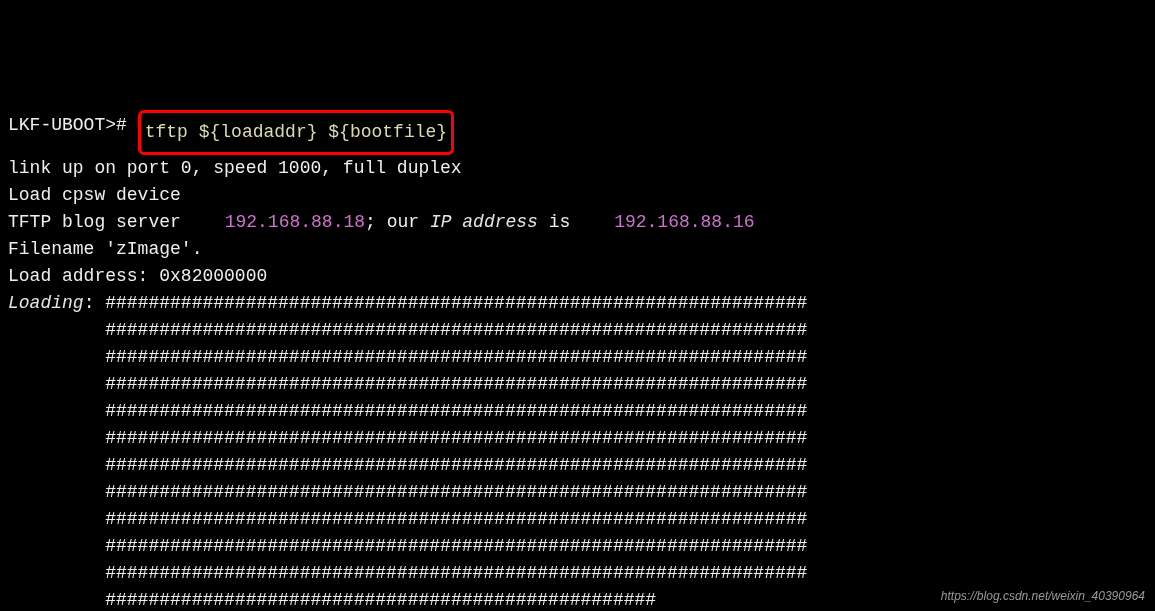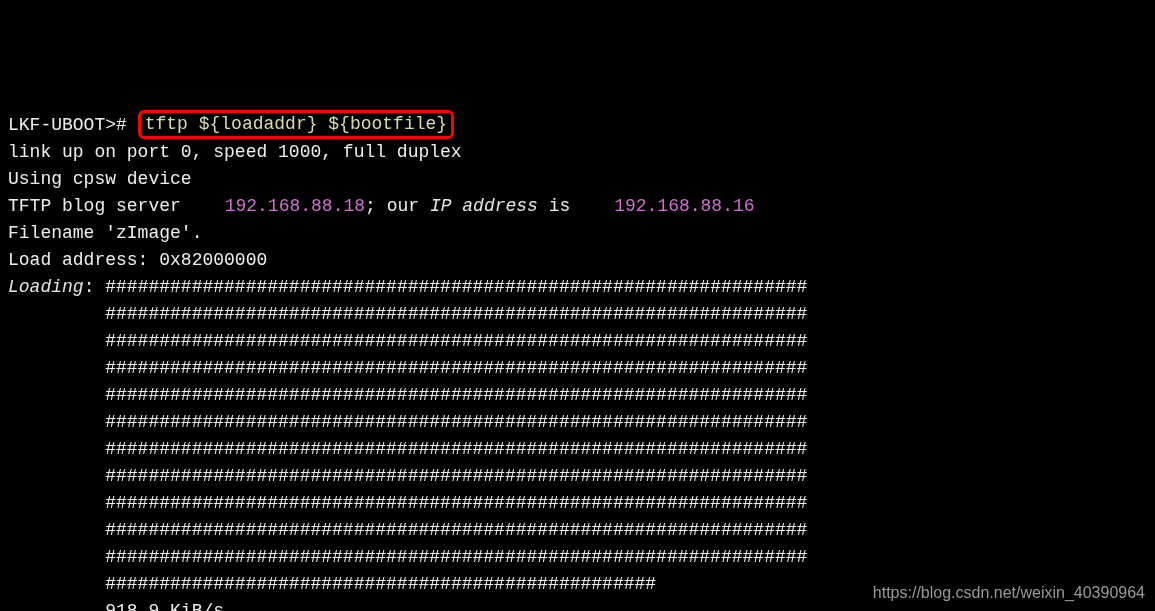--- a/index.html
+++ b/index.html
@@ -18,45 +18,46 @@
       box-sizing: border-box;
     }
     .prompt { color: #eeeeee; margin-top: 12px; }
     .cyan { color: #e5e5e5; font-style: italic; }
     .magenta { color: #d070d0; margin-left: 33px; }
     .white { color: #eeeeee; font-family: Liberation Mono, monospace; }
     .cmd-part1 { color: #dcdcaa; }
     .highlight-box {
       border: 3px solid #ff0000;
       border-radius: 6px;
-      padding: 0 4px;
+      padding: 8px 4px;
       display: inline-block;
       box-sizing: border-box;
       line-height: 1.25;
       margin-top: -2px;
       vertical-align: top;
     }
     .watermark {
       position: absolute;
       bottom: 6px;
       right: 10px;
       font-family: Arial, sans-serif;
-      font-size: 16px;
+      font-size: 12px;
       color: #999999;
       white-space: normal;
+      font-style: italic;
     }
   </style>
 </head>
 <body>
 
 
 
 <div><span class="prompt">LKF-UBOOT&gt;#</span> <span class="highlight-box"><span class="cmd-part1">tftp</span> <span class="cmd-part1">${loadaddr}</span> <span class="cmd-part1">${bootfile}</span></span>
 <span class="white">link up on port 0, speed 1000, full duplex</span>
-<span class="white">Using cpsw device</span>
+<span class="white">Load cpsw device</span>
 <span class="white">TFTP blog server </span><span class="magenta">192.168.88.18</span><span class="white">; our </span><span class="cyan">IP address</span><span class="white"> is </span><span class="magenta">192.168.88.16</span>
 <span class="white">Filename 'zImage'.</span>
 <span class="white">Load address: 0x82000000</span>
 <span class="cyan">Loading</span><span class="white">: </span><span class="white">#################################################################</span>
          <span class="white">#################################################################</span>
          <span class="white">#################################################################</span>
          <span class="white">#################################################################</span>
          <span class="white">#################################################################</span>
          <span class="white">#################################################################</span>
          <span class="white">#################################################################</span>

